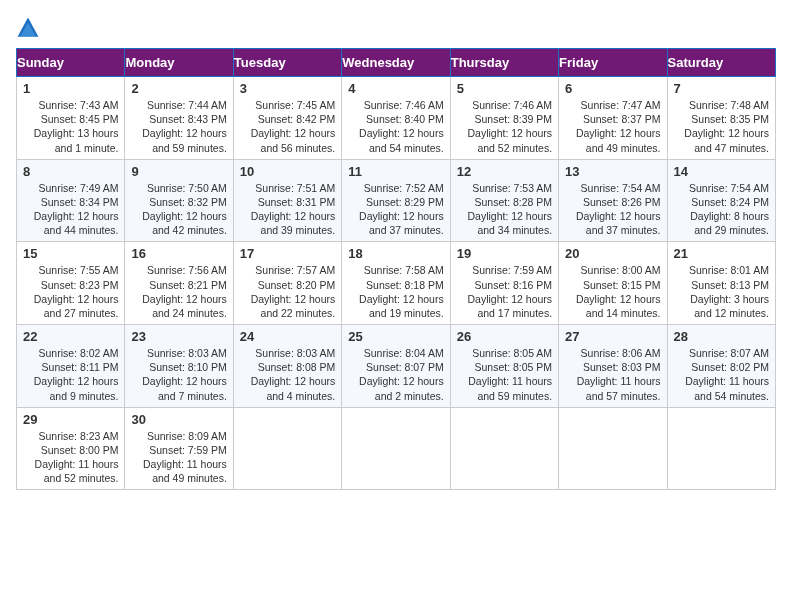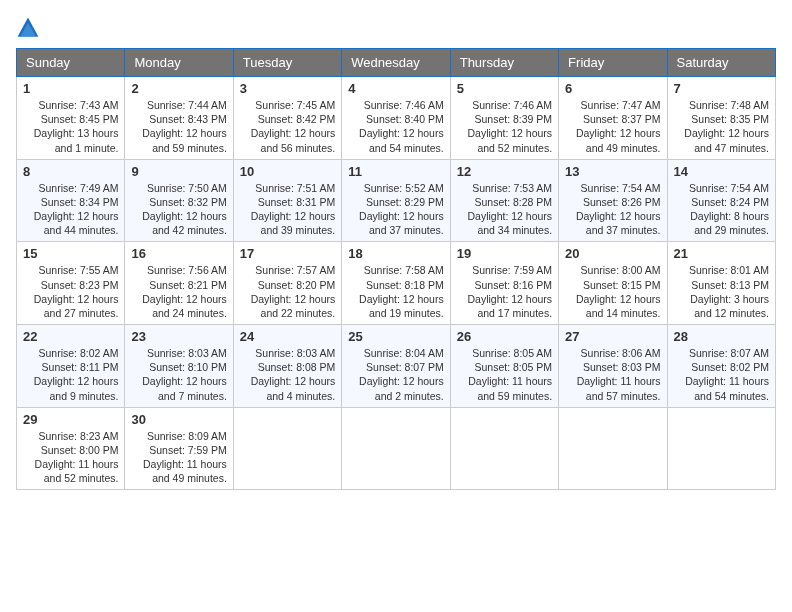--- a/index.html
+++ b/index.html
@@ -38,26 +38,26 @@
       font-size: 16px;
       color: #333;
       font-weight: normal;
     }
     table {
       width: 100%;
       border-collapse: collapse;
       margin-top: 8px;
     }
     th {
-      background-color: #737373;
+      background-color: #701a75;
       color: white;
       text-align: left;
-      padding: 6px 9px;
+      padding: 6px 0;
       font-size: 13px;
-      font-weight: normal;
+      font-weight: bold;
       border: 1px solid #1a6fc4;
     }
     td {
       border: 1px solid #ccc;
       vertical-align: top;
       padding: 4px 6px;
       font-size: 10.5px;
       color: #333;
       width: calc(100% / 7);
       min-height: 80px;
@@ -194,21 +194,21 @@
         <span class="day-number">10</span>
         <div class="cell-content">
           <span>Sunrise: 7:51 AM</span><br>
           <span>Sunset: 8:31 PM</span><br>
           <span>Daylight: 12 hours and 39 minutes.</span>
         </div>
         </td>
         <td>
         <span class="day-number">11</span>
         <div class="cell-content">
-          <span>Sunrise: 5:52 AM</span><br>
+          <span>Sunrise: 7:52 AM</span><br>
           <span>Sunset: 8:29 PM</span><br>
           <span>Daylight: 12 hours and 37 minutes.</span>
         </div>
         </td>
         <td>
         <span class="day-number">12</span>
         <div class="cell-content">
           <span>Sunrise: 7:53 AM</span><br>
           <span>Sunset: 8:28 PM</span><br>
           <span>Daylight: 12 hours and 34 minutes.</span>

